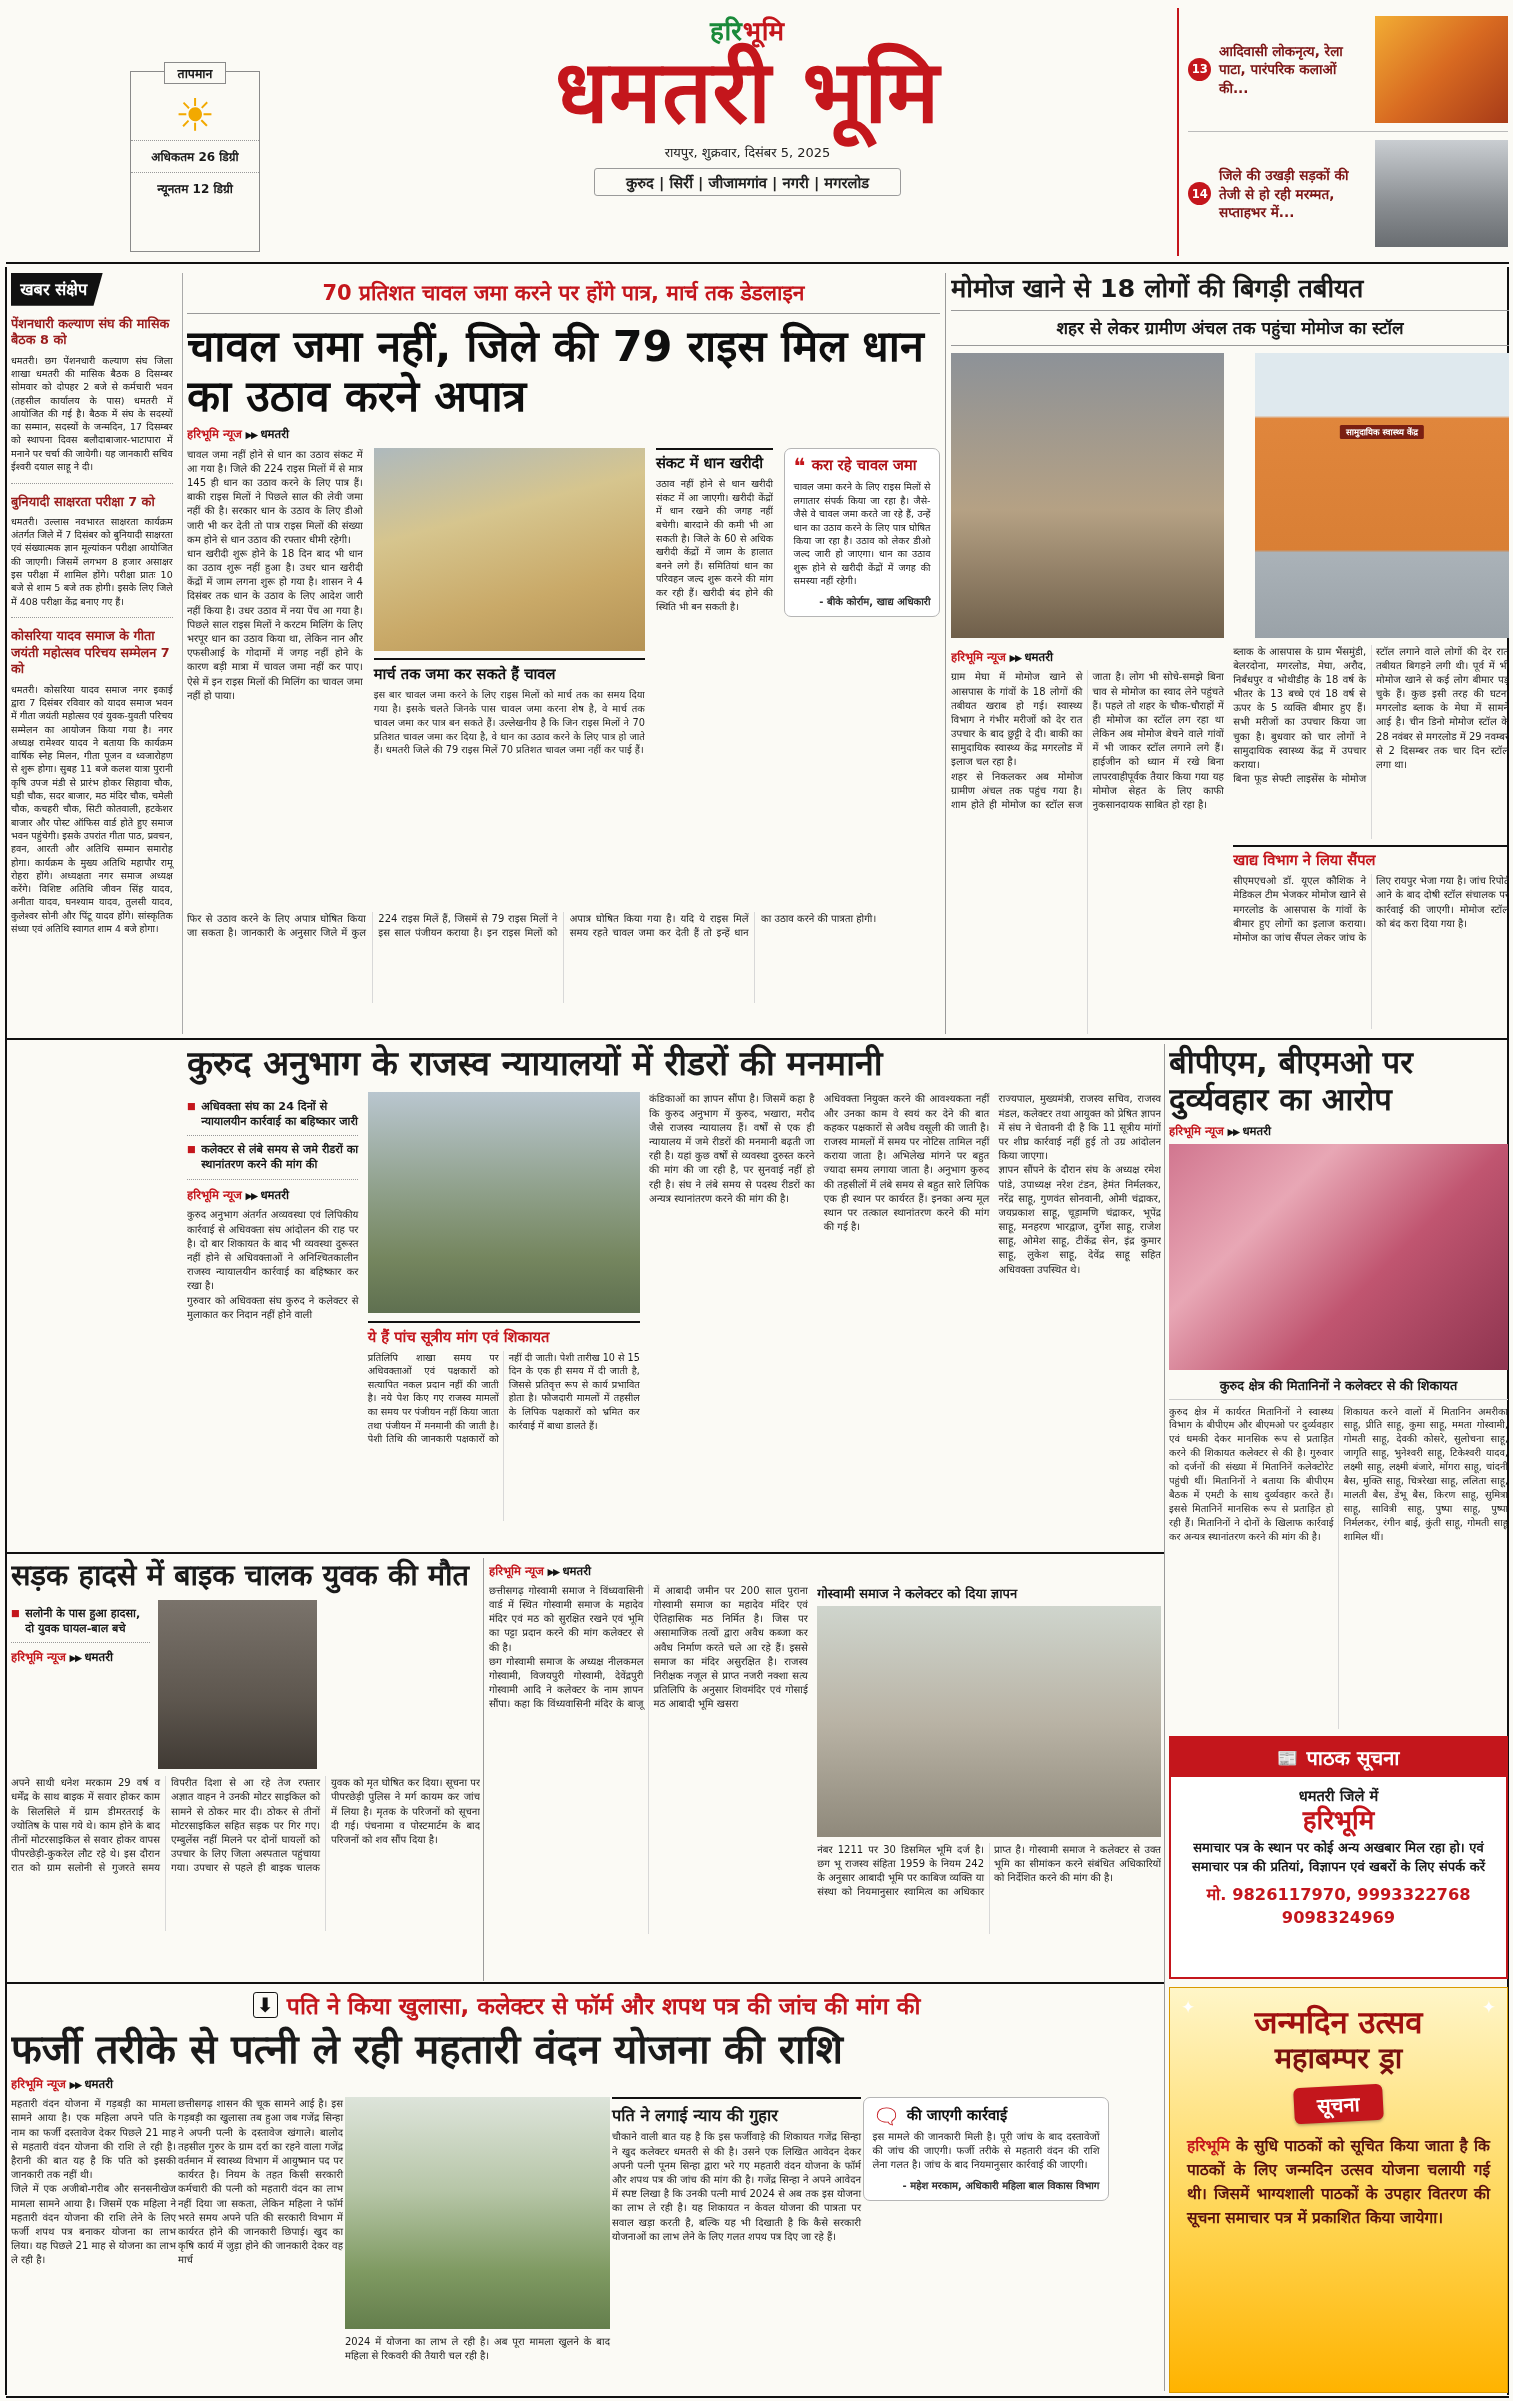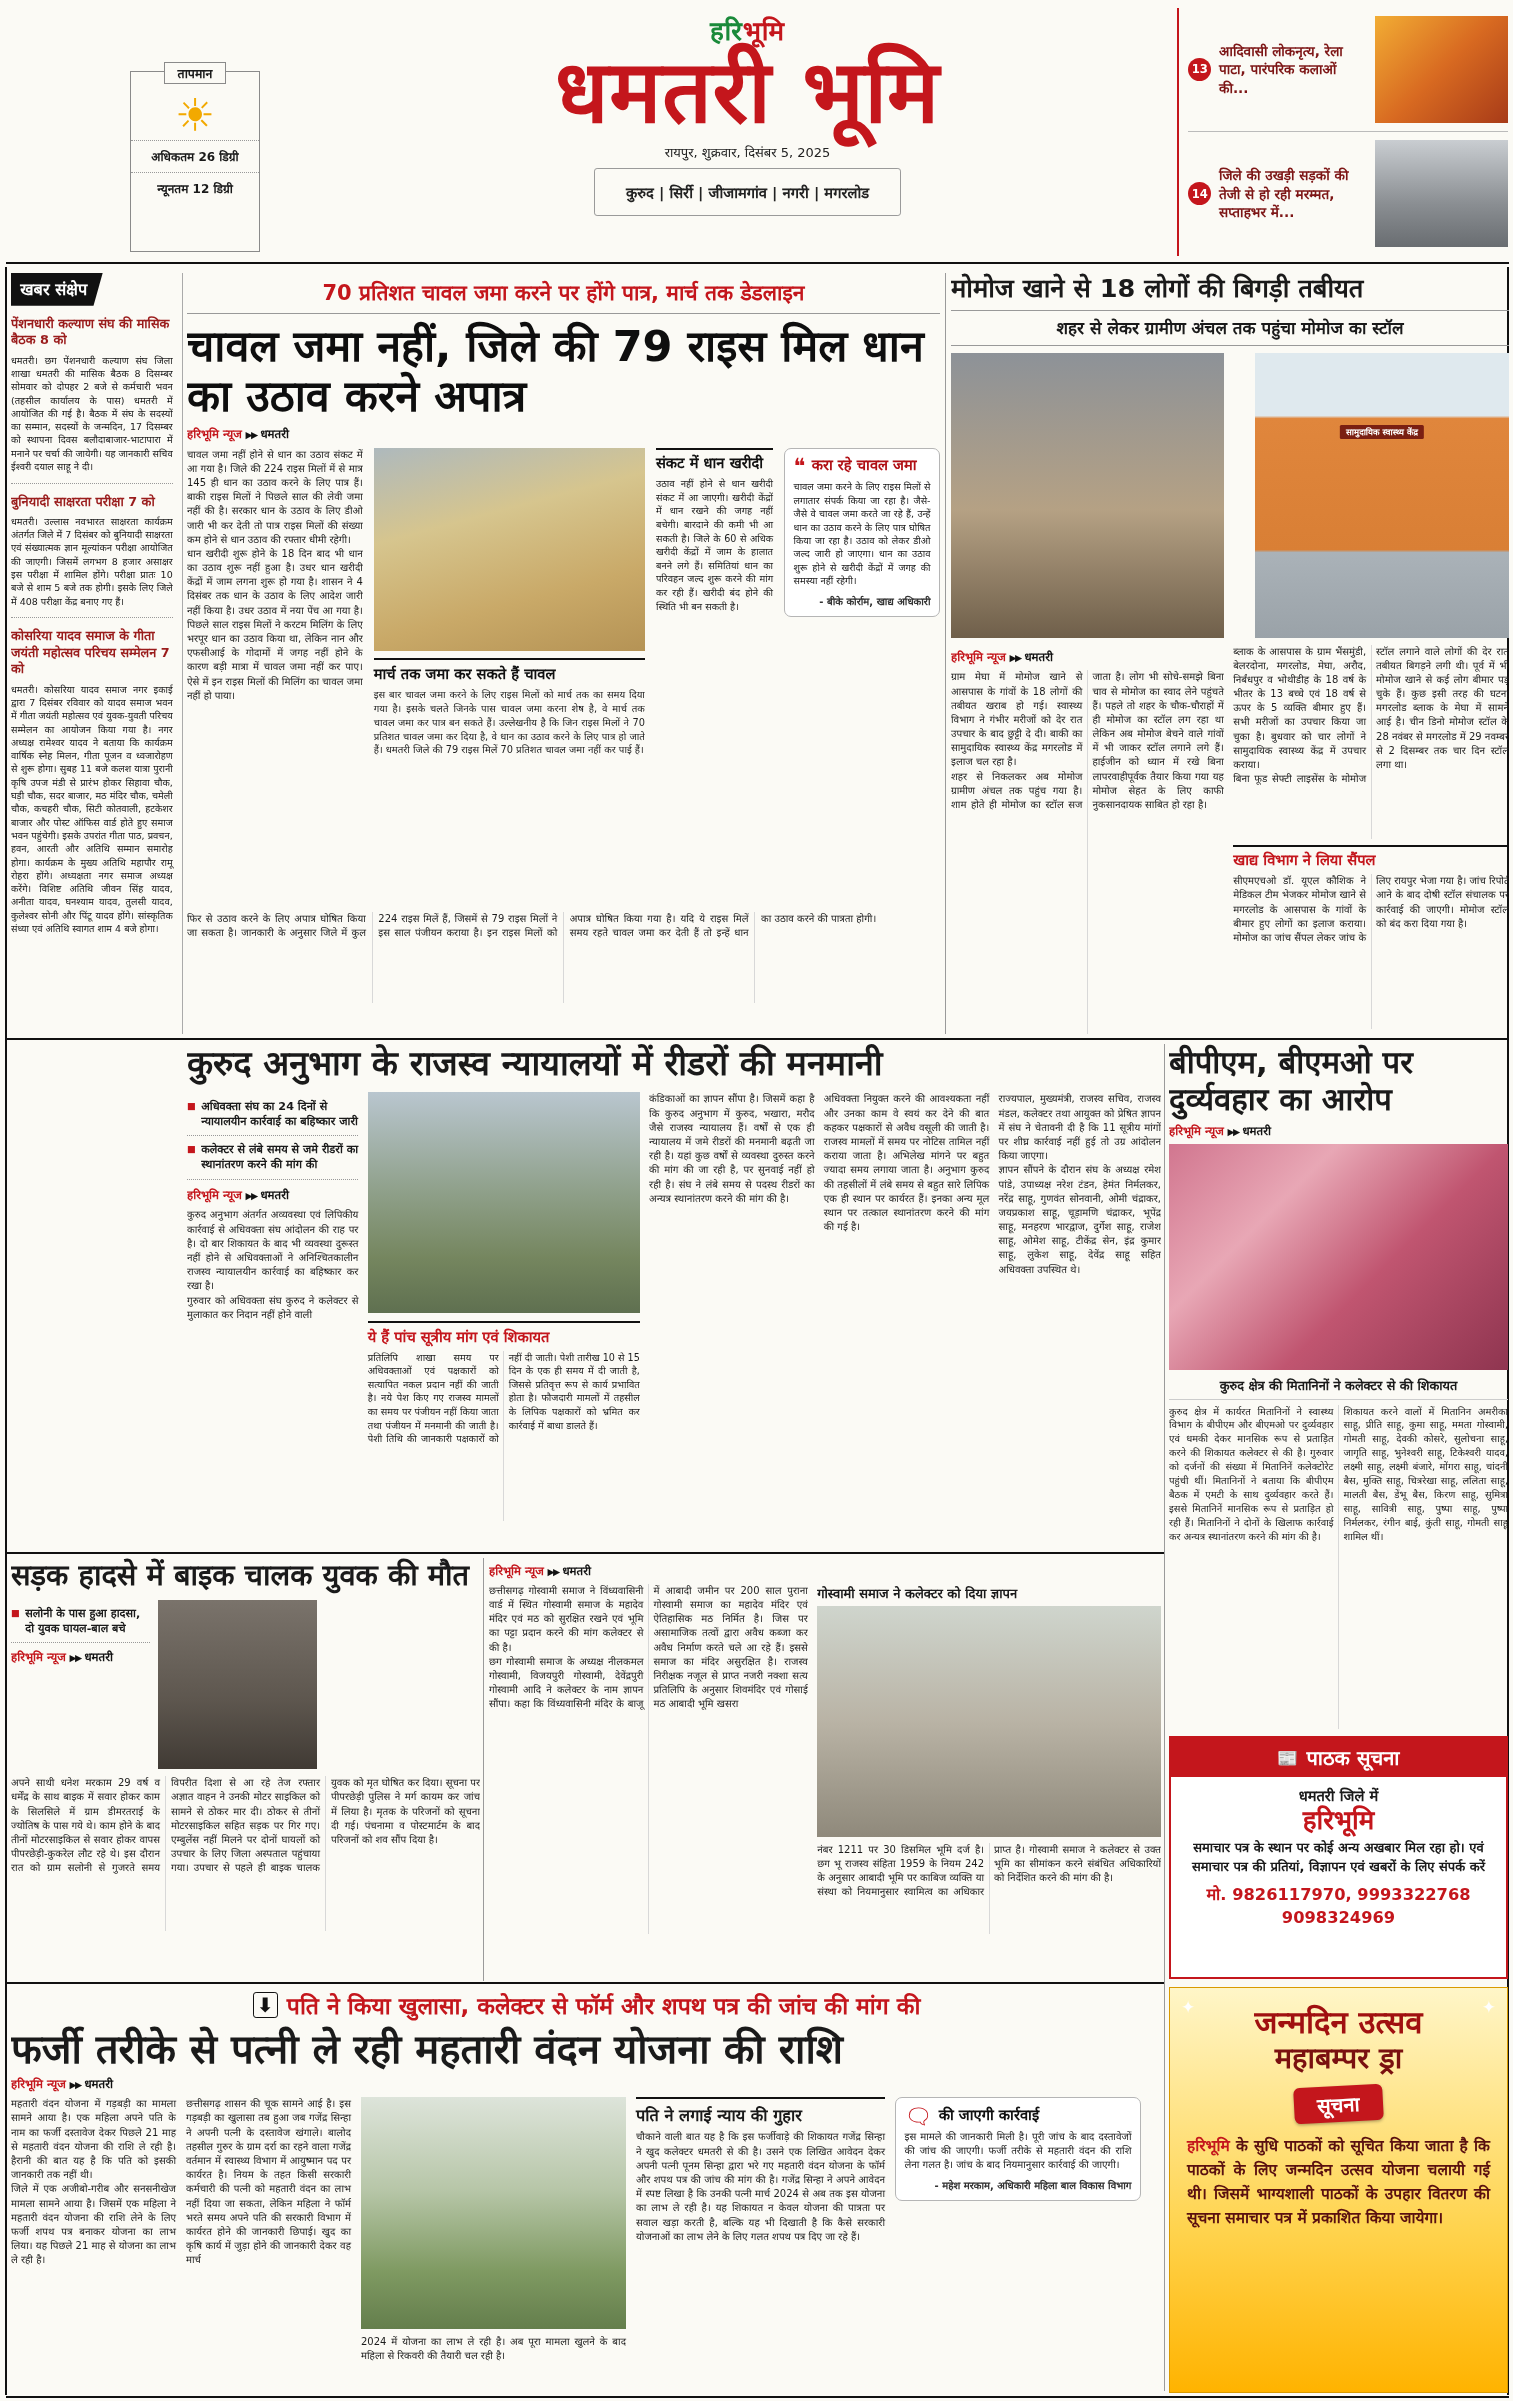--- a/index.html
+++ b/index.html
@@ -13,21 +13,21 @@
   .temp-box { left: 130px; top: 71px; width: 130px; height: 181px; border: 0.8px solid #8a8a8a; text-align: center; overflow: visible; }
   .temp-title { display: inline-block; position: relative; top: -10px; background: #fbfaf5; border: 0.8px solid #8a8a8a; padding: 1.5px 12.4px; font-weight: bold; font-size: 12.4px; }
   .sun-icon { font-size: 45px; color: #f2a900; line-height: 1.1; display: block; margin-top: -3.1px; }
   .temp-line { font-size: 12px; font-weight: bold; padding: 7px 3.1px; border-top: 0.8px dotted #999; }
 
   .brand-block { left: 333px; top: 12.4px; width: 829px; text-align: center; overflow: visible; }
   .brand-small { font-size: 26px; font-weight: bold; letter-spacing: 0.8px; }
   .brand-hari { color: #1a8a3a; } .brand-bhoomi { color: #c4161c; }
   .paper-title { font-size: 87px; font-weight: bold; color: #c4161c; line-height: 1.02; letter-spacing: 0.8px; }
   .dateline { font-size: 13px; color: #222; margin-top: 6.2px; }
-  .regions { display: inline-block; margin-top: 7px; border: 1.2px solid #9a9a9a; border-radius: 3.1px; padding: 13px 31px; font-size: 14.7px; font-weight: bold; color: #222; }
+  .regions { display: inline-block; margin-top: 7px; border: 1.2px solid #9a9a9a; border-radius: 3.1px; padding: 3px 31px; font-size: 14.7px; font-weight: bold; color: #222; }
 
   .teasers { left: 1177px; top: 7.7px; width: 331px; height: 248px; border-left: 2.3px solid #c4161c; padding-left: 9.3px; display: flex; flex-direction: column; }
   .teaser { display: flex; gap: 7.7px; align-items: center; flex: 1; }
   .teaser + .teaser { border-top: 0.8px solid #bbb; }
   .teaser-badge { min-width: 23px; height: 23px; border-radius: 50%; background: #c4161c; color: #fff; font-weight: bold; font-size: 11.6px; display: flex; align-items: center; justify-content: center; }
   .teaser-text { font-size: 13.6px; font-weight: bold; color: #7d1616; line-height: 1.35; flex: 1; }
   .teaser-photo { width: 133px; height: 107px; flex: none; }
 
   
   .photo { position: relative; overflow: hidden; background: #ccc; }
@@ -113,21 +113,21 @@
   .notice-line1 { font-size: 14.7px; font-weight: bold; }
   .notice-brand { color: #c4161c; font-weight: bold; font-size: 26px; line-height: 1.2; }
   .notice-text { font-size: 13px; font-weight: bold; line-height: 1.5; margin-top: 1.5px; }
   .notice-phones { color: #c4161c; font-weight: bold; font-size: 16.3px; margin-top: 7px; line-height: 1.4; }
 
   
   .mahtari { left: 11px; top: 1987px; width: 1151px; height: 406px; }
   .m-kicker { display: flex; align-items: center; justify-content: center; gap: 9.3px; color: #c4161c; font-weight: bold; font-size: 23px; padding: 1.5px 0 6.2px; }
   .m-kicker-icon { color: #111; font-size: 20px; border: 1.5px solid #111; border-radius: 3.1px; padding: 0 3.1px; line-height: 1.2; }
   .m-headline { font-size: 40px; font-weight: bold; line-height: 1.12; }
-  .m-bodyrow { display: flex; gap: 10px; margin-top: 4.6px; }
+  .m-bodyrow { display: flex; gap: 2px; margin-top: 4.6px; }
   .nyay-title { font-size: 16.3px; font-weight: bold; border-top: 2.3px solid #111; padding-top: 4.6px; margin-bottom: 4.6px; }
 
   
   .birthday { left: 1169px; top: 1987px; width: 339px; height: 406px; border: 1.5px solid #d99a00; background: linear-gradient(180deg,#fff6c8 0%,#ffd34d 60%,#ffb300 100%); text-align: center; padding: 15.5px 17px; }
   .bd-sparkle { color: #fff; font-size: 17px; position: absolute; }
   .bd-title1 { font-size: 31px; font-weight: bold; color: #a01010; line-height: 1.2; }
   .bd-title2 { font-size: 29px; font-weight: bold; color: #7a1010; line-height: 1.2; }
   .bd-badge { display: inline-block; background: #c4161c; color: #fff; font-weight: bold; font-size: 20px; padding: 4.6px 23px; border-radius: 6.2px; transform: rotate(-3deg); margin: 11px 0; box-shadow: 0 1.5px 3.1px rgba(0,0,0,.3); }
   .bd-body { font-size: 15.5px; font-weight: bold; color: #5a1010; text-align: justify; line-height: 1.55; }
   .bd-brand { color: #c4161c; }

